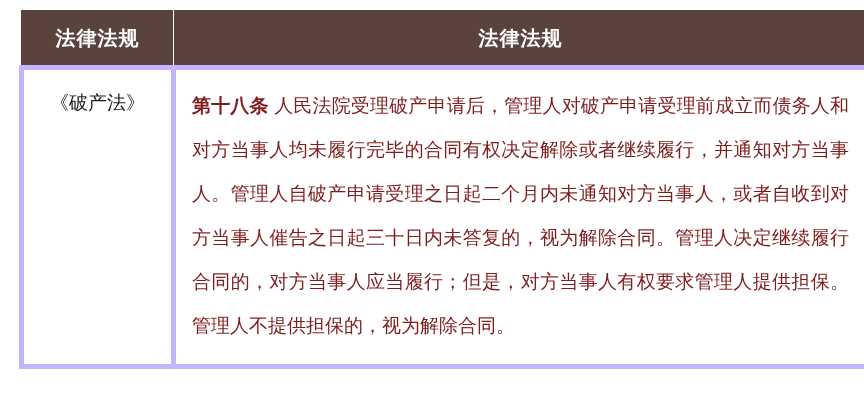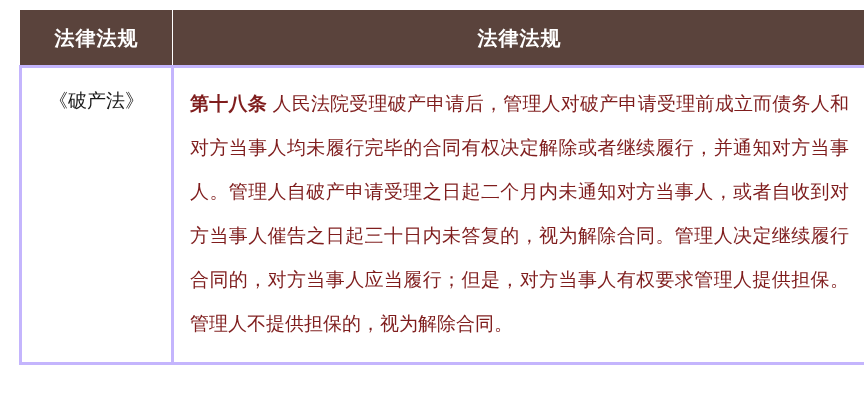--- a/index.html
+++ b/index.html
@@ -39,21 +39,21 @@
     vertical-align: middle;
     text-align: center;
     border: 1px solid #5a433c;
     padding: 0;
   }
   thead th.th-first {
     border-right: 1px solid #ffffff;
   }
 
   tbody td {
-    border: 3px solid #c4b5fd;
+    border: 5px solid #c4b5fd;
     padding: 0;
     vertical-align: top;
     background: #ffffff;
   }
   td.cell-law {
     text-align: center;
     font-size: 19px;
     color: #1a1a1a;
     padding: 20px 6px 0 6px;
     vertical-align: top;

